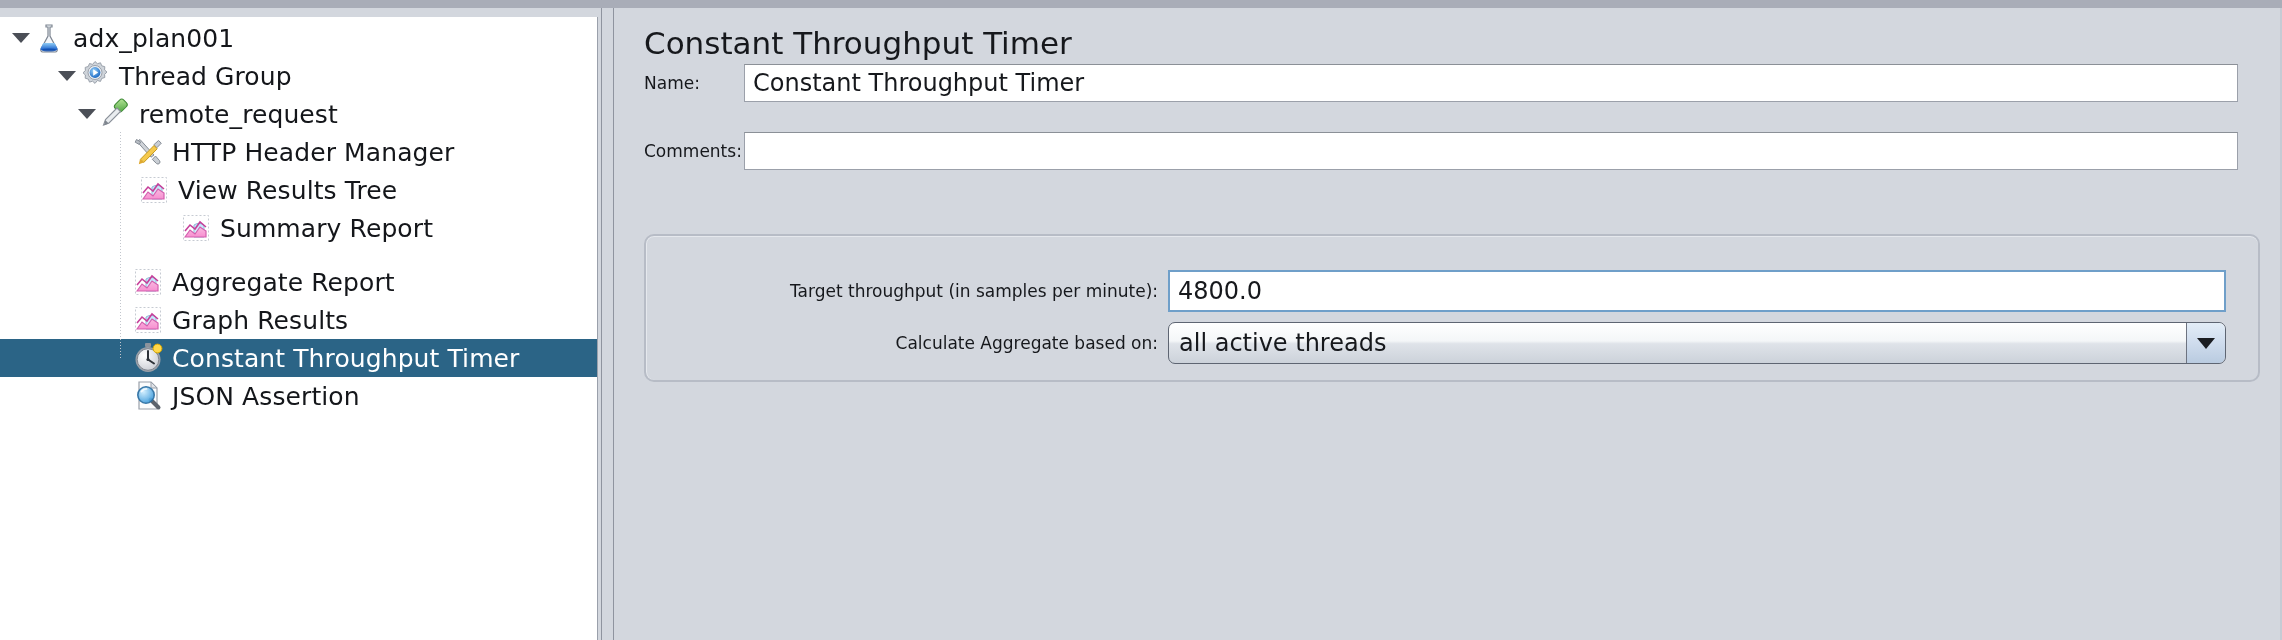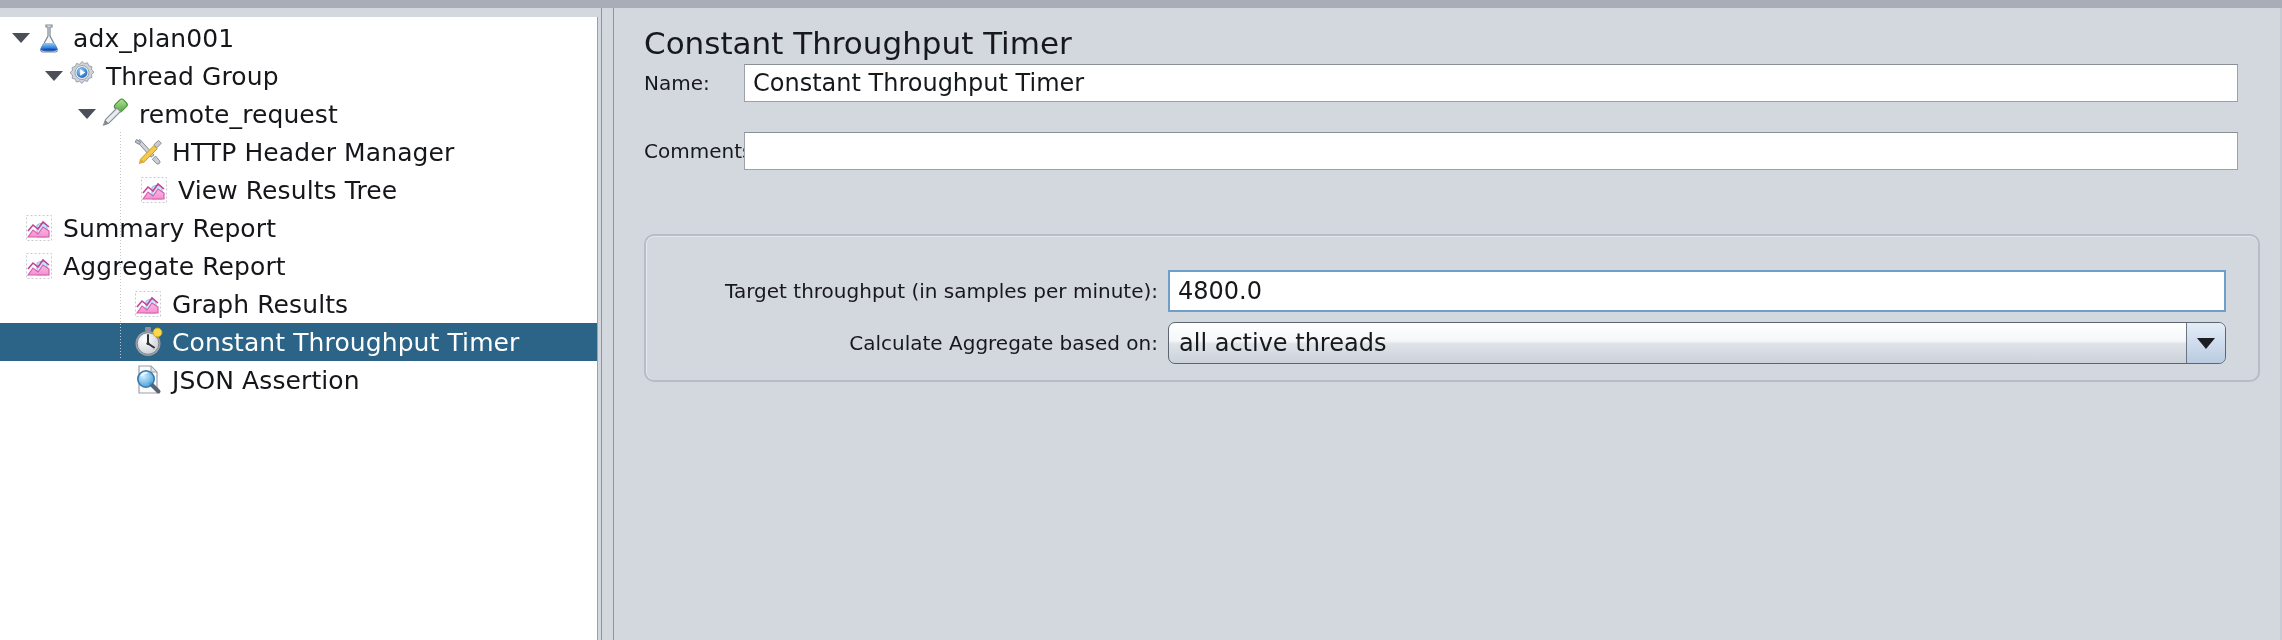--- a/index.html
+++ b/index.html
@@ -145,21 +145,21 @@
   }
 
   
   .field-row {
     position: absolute;
     left: 0;
     display: flex;
     align-items: center;
   }
   .field-label {
-    font-size: 20px;
+    font-size: 17px;
     color: #16181c;
     line-height: 1;
   }
 
   .text-input {
     box-sizing: border-box;
     background: #ffffff;
     border: 1px solid #9ba0aa;
     border-top-color: #8b9097;
     border-left-color: #9ba0aa;
@@ -261,21 +261,21 @@
                   <stop offset="1" stop-color="#1157c8"></stop>
                 </linearGradient>
               </defs>
         <path d="M14 4h6v2h-2v9l7 13a2 2 0 0 1-1.8 3H10.8A2 2 0 0 1 9 28l7-13V6h-2z" fill="#f3f6fa" stroke="#7d8591" stroke-width="1.2"></path>
         <path d="M11.3 22h11.4l2.6 5a1.6 1.6 0 0 1-1.4 2.4H10.1A1.6 1.6 0 0 1 8.7 27z" fill="url(#fg)"></path>
         <ellipse cx="17" cy="29" rx="7" ry="1.6" fill="#0e49a8" opacity=".75"></ellipse>
       </svg>
           </span>
           <span class="tree-label">adx_plan001</span>
         </div>
-        <div class="tree-row" style="padding-left: 43px;">
+        <div class="tree-row" style="padding-left: 56px;">
           <div class="tree-toggle">
             <span class="arrow"></span>
           </div>
           <span class="tree-icon">
             <svg xmlns="http://www.w3.org/2000/svg" width="34" height="34" viewBox="0 0 34 34">
         <defs>
                 <radialGradient id="gc" cx=".4" cy=".35" r=".75">
           <stop offset="0" stop-color="#9fd6fb"></stop>
                   <stop offset="1" stop-color="#0b5bbd"></stop>
                 </radialGradient>
@@ -338,21 +338,21 @@
                 </linearGradient>
         </defs>
         <rect x="4.5" y="4.5" width="25" height="25" fill="#ffffff" stroke="#c6cbd2" stroke-width="1" stroke-dasharray="2 2"></rect>
         <path d="M15 26V14a9 9 0 0 1 10 0v12z" fill="url(#lb)" stroke="#8fb8d6" stroke-width="1"></path>
         <path d="M6 26l5-7 5 4 5-7 6 4v6z" fill="url(#lp)" stroke="#d35fae" stroke-width="1.2"></path>
         <path d="M6 20l5-6 5 4 5-7 6 5" fill="none" stroke="#c6409a" stroke-width="1.6"></path>
       </svg>
           </span>
           <span class="tree-label">View Results Tree</span>
         </div>
-        <div class="tree-row" style="">
+        <div class="tree-row" style="padding-left: 109px; margin-left: 48px;">
           <div class="tree-toggle empty"></div>
           <span class="tree-icon">
             <svg xmlns="http://www.w3.org/2000/svg" width="34" height="34" viewBox="0 0 34 34">
         <defs>
           <linearGradient id="lb" x1="0" y1="0" x2="0" y2="1">
             <stop offset="0" stop-color="#bfe4fb"></stop>
                   <stop offset="1" stop-color="#eaf6fe"></stop>
                 </linearGradient>
           <linearGradient id="lp" x1="0" y1="0" x2="0" y2="1">
             <stop offset="0" stop-color="#f9b9e0"></stop>
@@ -360,21 +360,21 @@
                 </linearGradient>
         </defs>
         <rect x="4.5" y="4.5" width="25" height="25" fill="#ffffff" stroke="#c6cbd2" stroke-width="1" stroke-dasharray="2 2"></rect>
         <path d="M15 26V14a9 9 0 0 1 10 0v12z" fill="url(#lb)" stroke="#8fb8d6" stroke-width="1"></path>
         <path d="M6 26l5-7 5 4 5-7 6 4v6z" fill="url(#lp)" stroke="#d35fae" stroke-width="1.2"></path>
         <path d="M6 20l5-6 5 4 5-7 6 5" fill="none" stroke="#c6409a" stroke-width="1.6"></path>
       </svg>
           </span>
           <span class="tree-label">Summary Report</span>
         </div>
-        <div class="tree-row" style="">
+        <div class="tree-row" style="padding-left: 109px; margin-top: 16px;">
           <div class="tree-toggle empty"></div>
           <span class="tree-icon">
             <svg xmlns="http://www.w3.org/2000/svg" width="34" height="34" viewBox="0 0 34 34">
         <defs>
           <linearGradient id="lb" x1="0" y1="0" x2="0" y2="1">
             <stop offset="0" stop-color="#bfe4fb"></stop>
                   <stop offset="1" stop-color="#eaf6fe"></stop>
                 </linearGradient>
           <linearGradient id="lp" x1="0" y1="0" x2="0" y2="1">
             <stop offset="0" stop-color="#f9b9e0"></stop>

